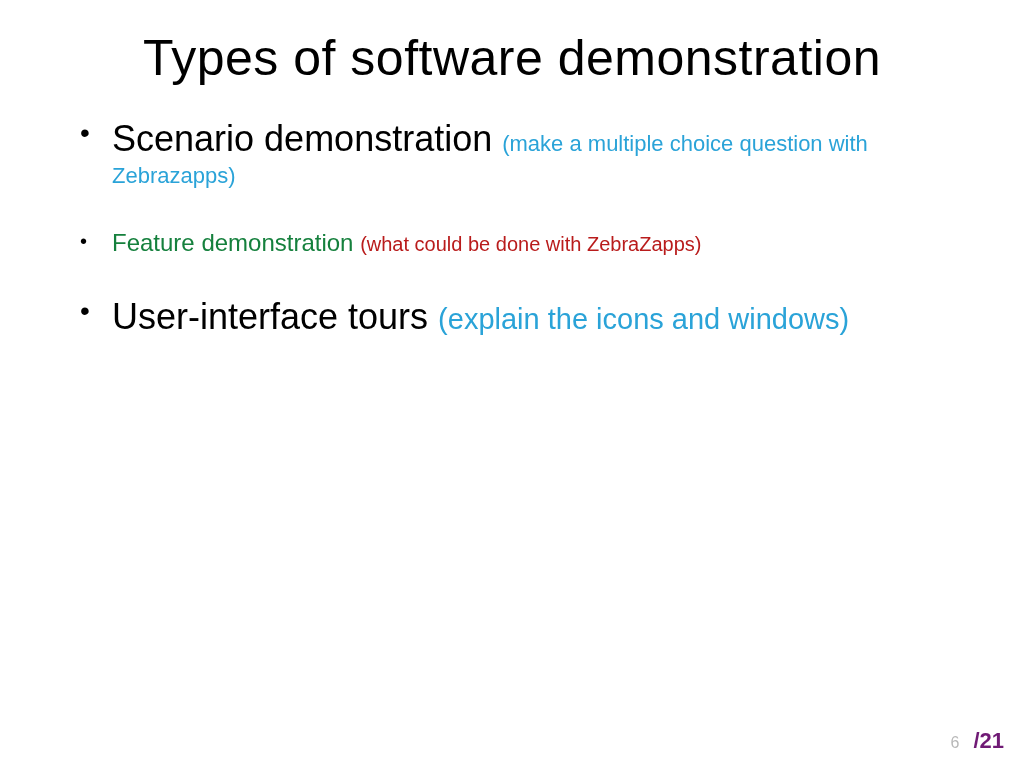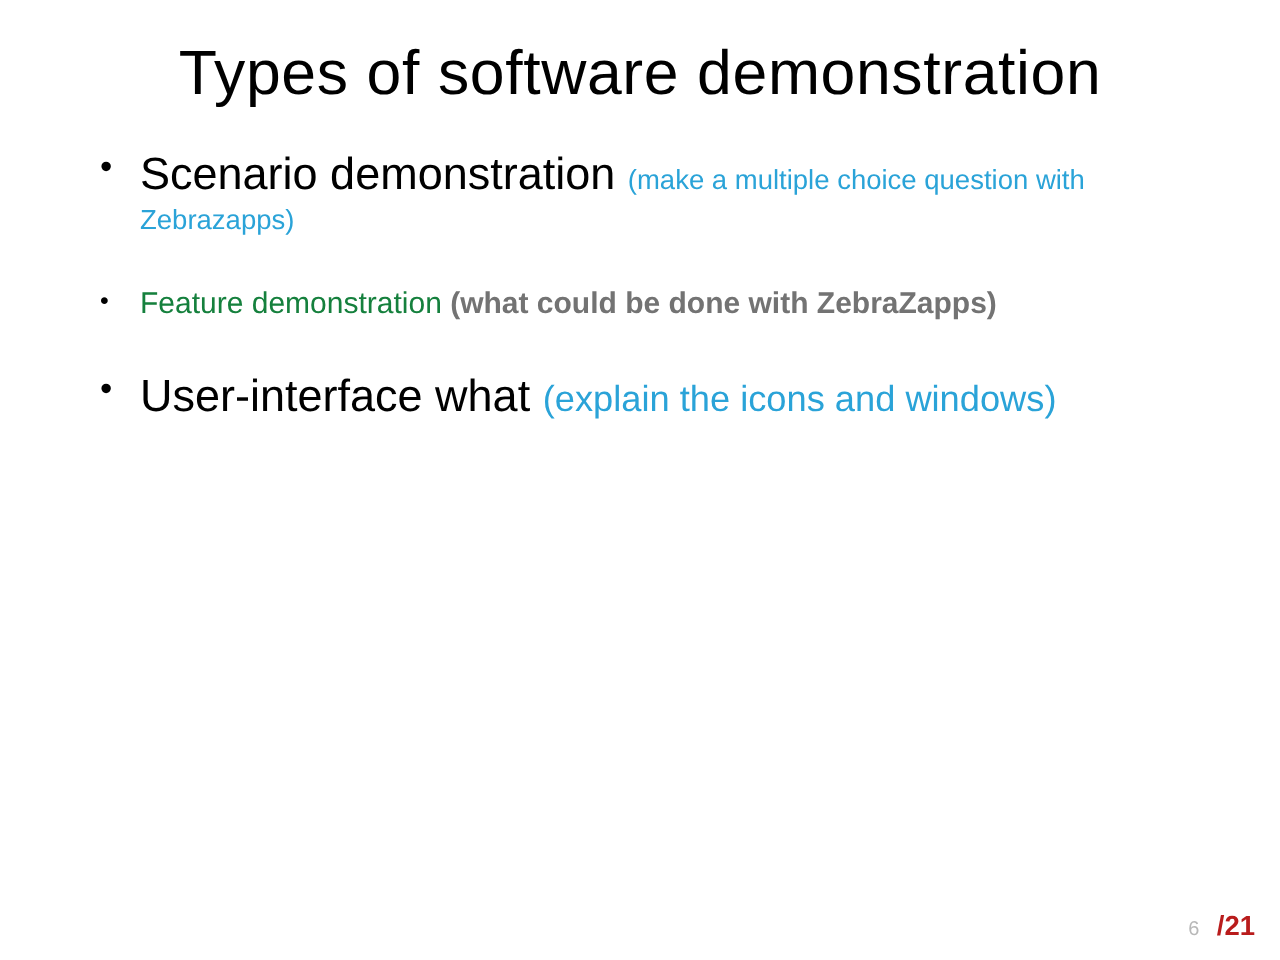--- a/index.html
+++ b/index.html
@@ -59,62 +59,62 @@
       font-size: 24px;
       color: #15803d;
       font-weight: 400;
     }
     .paren-text-med {
       font-size: 22px;
       color: #2aa3d8;
       font-weight: 400;
     }
     .paren-text-small {
-      font-size: 24px;
-      color: #737373;
-      font-weight: 700;
+      font-size: 20px;
+      color: #b91c1c;
+      font-weight: 400;
     }
     .paren-text-med2 {
       font-size: 29px;
       color: #2aa3d8;
       font-weight: 400;
     }
     .footer {
       position: absolute;
       bottom: 14px;
       right: 20px;
       display: flex;
       align-items: baseline;
       gap: 14px;
     }
     .page-num {
       font-size: 16px;
       color: #b8b8b8;
     }
     .page-total {
       font-size: 22px;
-      color: #b91c1c;
+      color: #701a75;
       font-weight: 700;
     }
   </style>
 </head>
 <body>
 
 <div class="slide">
   <h1 class="title">Types of software demonstration</h1>
 
   <ul class="bullet-list">
     <li class="bullet-item">
       <span class="main-text-large">Scenario demonstration </span><span class="paren-text-med">(make a multiple choice question with Zebrazapps)</span>
     </li>
     <li class="bullet-item small-bullet">
       <span class="main-text-small">Feature demonstration </span><span class="paren-text-small">(what could be done with ZebraZapps)</span>
     </li>
     <li class="bullet-item">
-      <span class="main-text-large">User-interface what </span><span class="paren-text-med2">(explain the icons and windows)</span>
+      <span class="main-text-large">User-interface tours </span><span class="paren-text-med2">(explain the icons and windows)</span>
     </li>
   </ul>
 
   <div class="footer">
     <span class="page-num">6</span>
     <span class="page-total">/21</span>
   </div>
 </div>
 
 </body></html>

